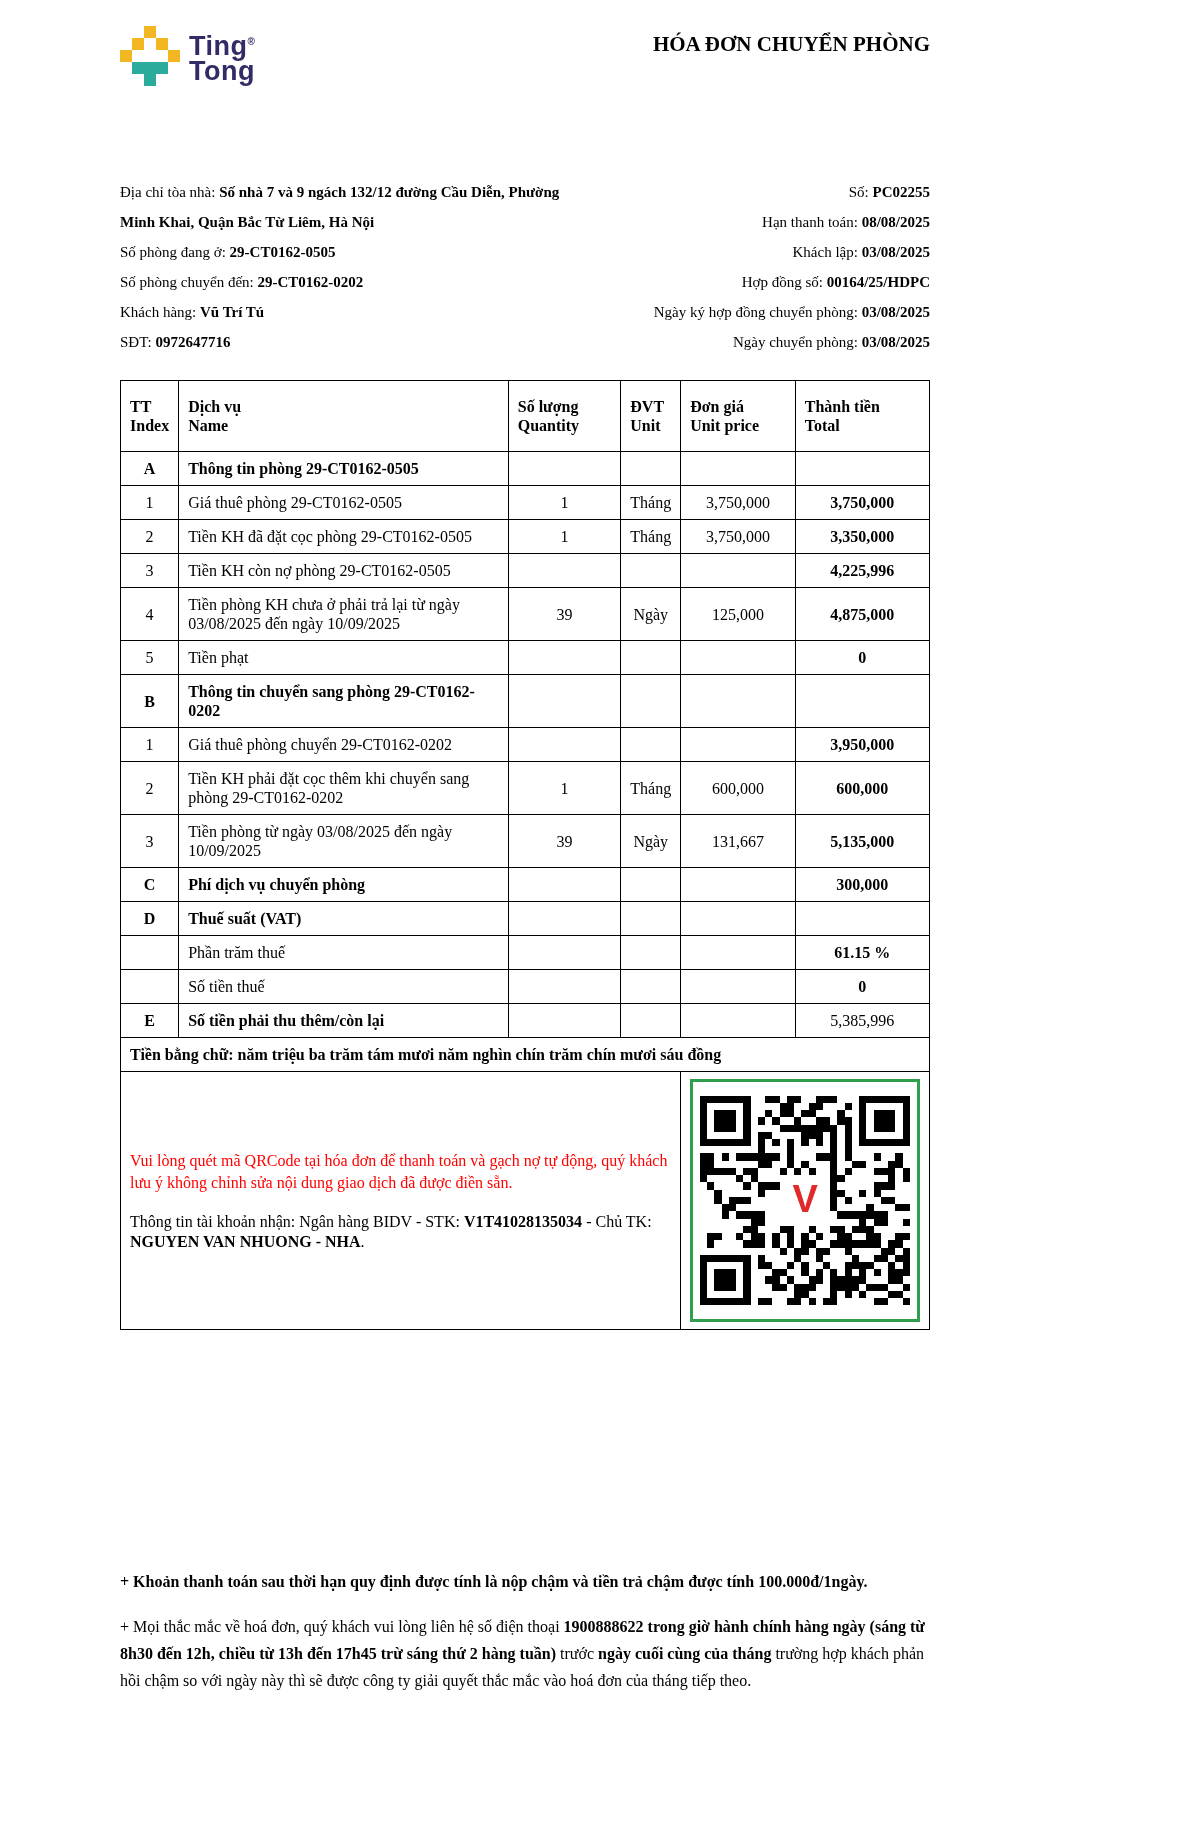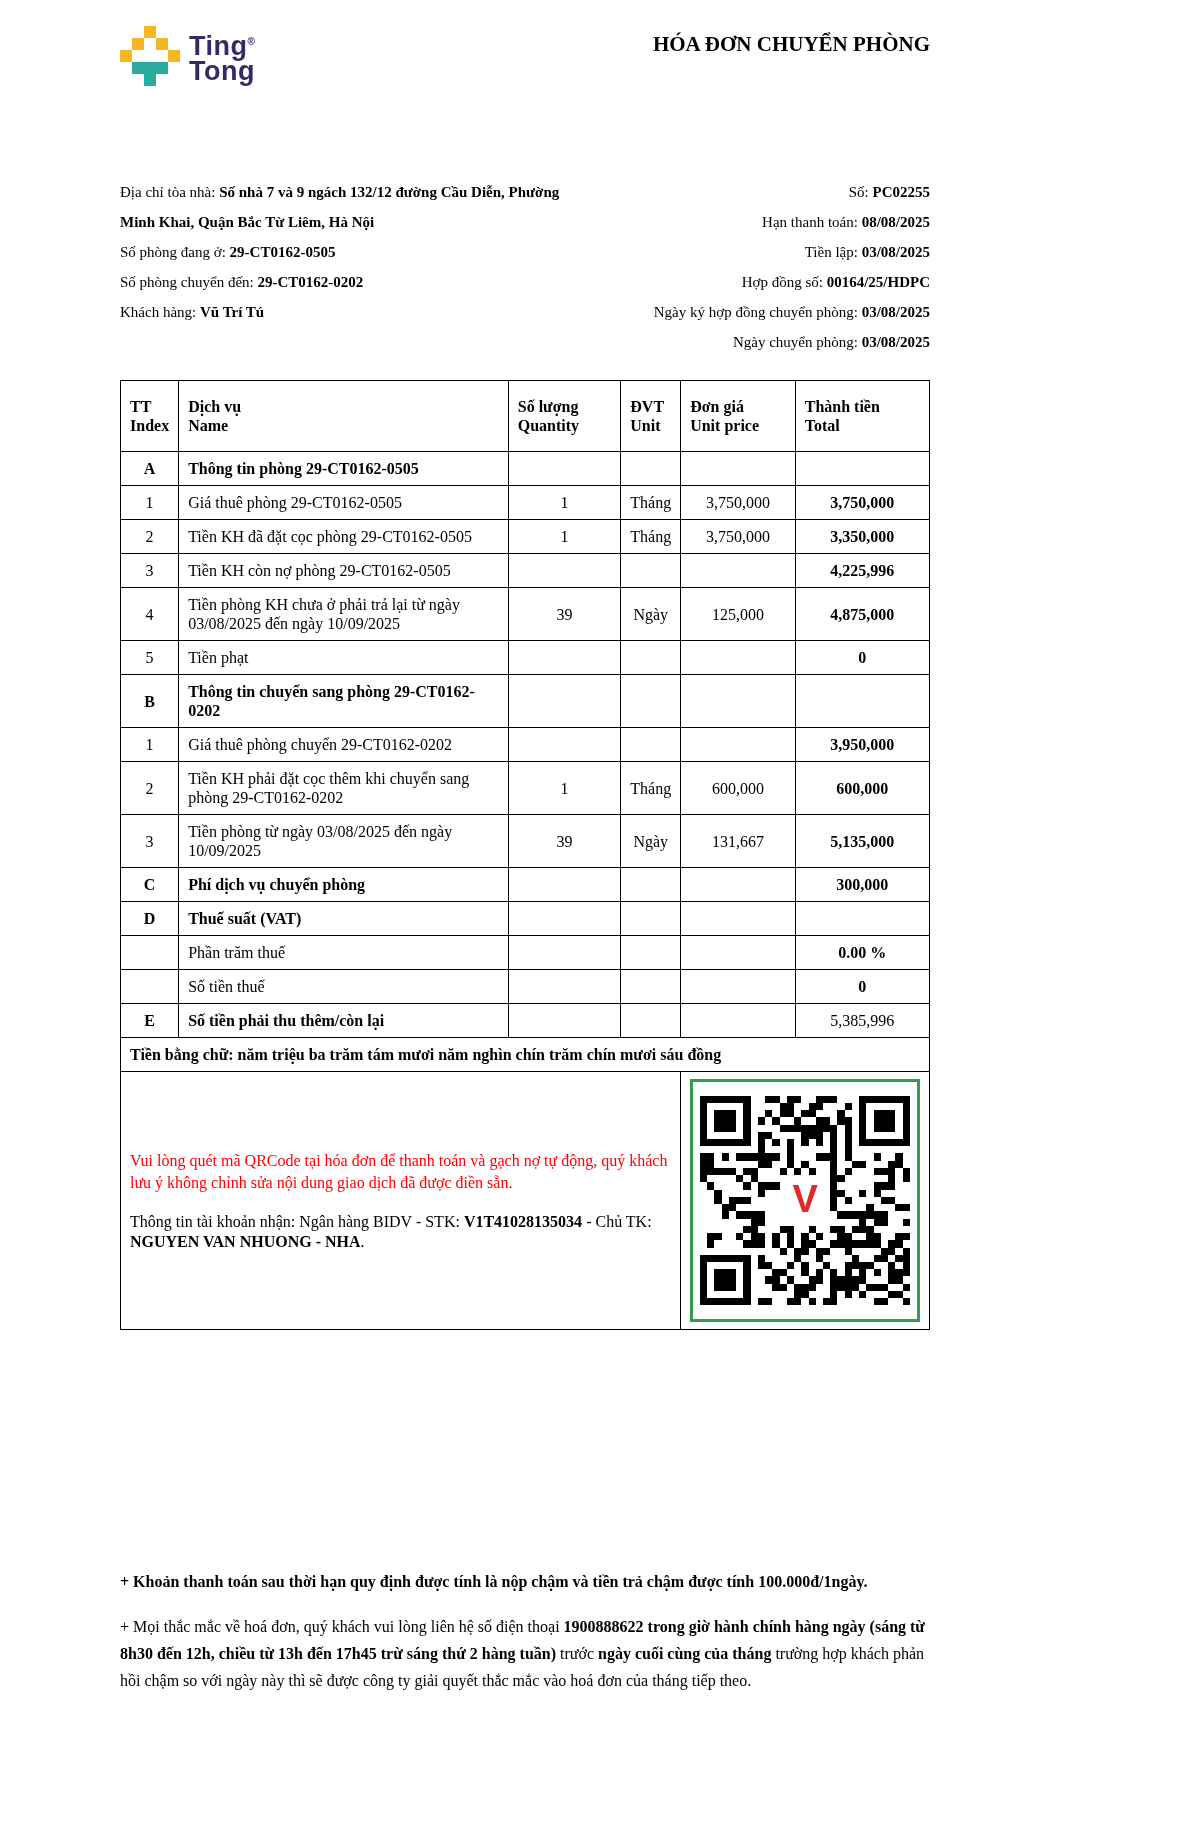--- a/index.html
+++ b/index.html
@@ -110,25 +110,26 @@
     </div>
     <div class="doc-title">HÓA ĐƠN CHUYỂN PHÒNG</div>
   </div>
 
   <div class="hdr">
     <div class="hdr-left">
         <div class="kv-line"><span>Địa chỉ tòa nhà: </span><b>Số nhà 7 và 9 ngách 132/12 đường Cầu Diễn, Phường Minh Khai, Quận Bắc Từ Liêm, Hà Nội</b></div>
         <div class="kv-line"><span>Số phòng đang ở: </span><b>29-CT0162-0505</b></div>
         <div class="kv-line"><span>Số phòng chuyển đến: </span><b>29-CT0162-0202</b></div>
         <div class="kv-line"><span>Khách hàng: </span><b>Vũ Trí Tú</b></div>
+        <div class="kv-line"><span>SĐT: </span><b>0972647716</b></div>
       </div>
     <div class="hdr-right">
         <div class="kv-line"><span>Số: </span><b>PC02255</b></div>
         <div class="kv-line"><span>Hạn thanh toán: </span><b>08/08/2025</b></div>
-        <div class="kv-line"><span>Tiền lập: </span><b>03/08/2025</b></div>
+        <div class="kv-line"><span>Khách lập: </span><b>03/08/2025</b></div>
         <div class="kv-line"><span>Hợp đồng số: </span><b>00164/25/HDPC</b></div>
         <div class="kv-line"><span>Ngày ký hợp đồng chuyển phòng: </span><b>03/08/2025</b></div>
         <div class="kv-line"><span>Ngày chuyển phòng: </span><b>03/08/2025</b></div>
       </div>
   </div>
 
   <table class="inv">
     <colgroup>
       <col style="width:57px">
         <col style="width:333px">
@@ -261,21 +262,21 @@
           <td class="c"></td>
           <td class="r"></td>
           <td class="r b"></td>
         </tr>
         <tr>
           <td class="c"></td>
           <td>Phần trăm thuế</td>
           <td class="c"></td>
           <td class="c"></td>
           <td class="r"></td>
-          <td class="r b">0.00 %</td>
+          <td class="r b">61.15 %</td>
         </tr>
         <tr>
           <td class="c"></td>
           <td>Số tiền thuế</td>
           <td class="c"></td>
           <td class="c"></td>
           <td class="r"></td>
           <td class="r b">0</td>
         </tr>
         <tr class="section">

